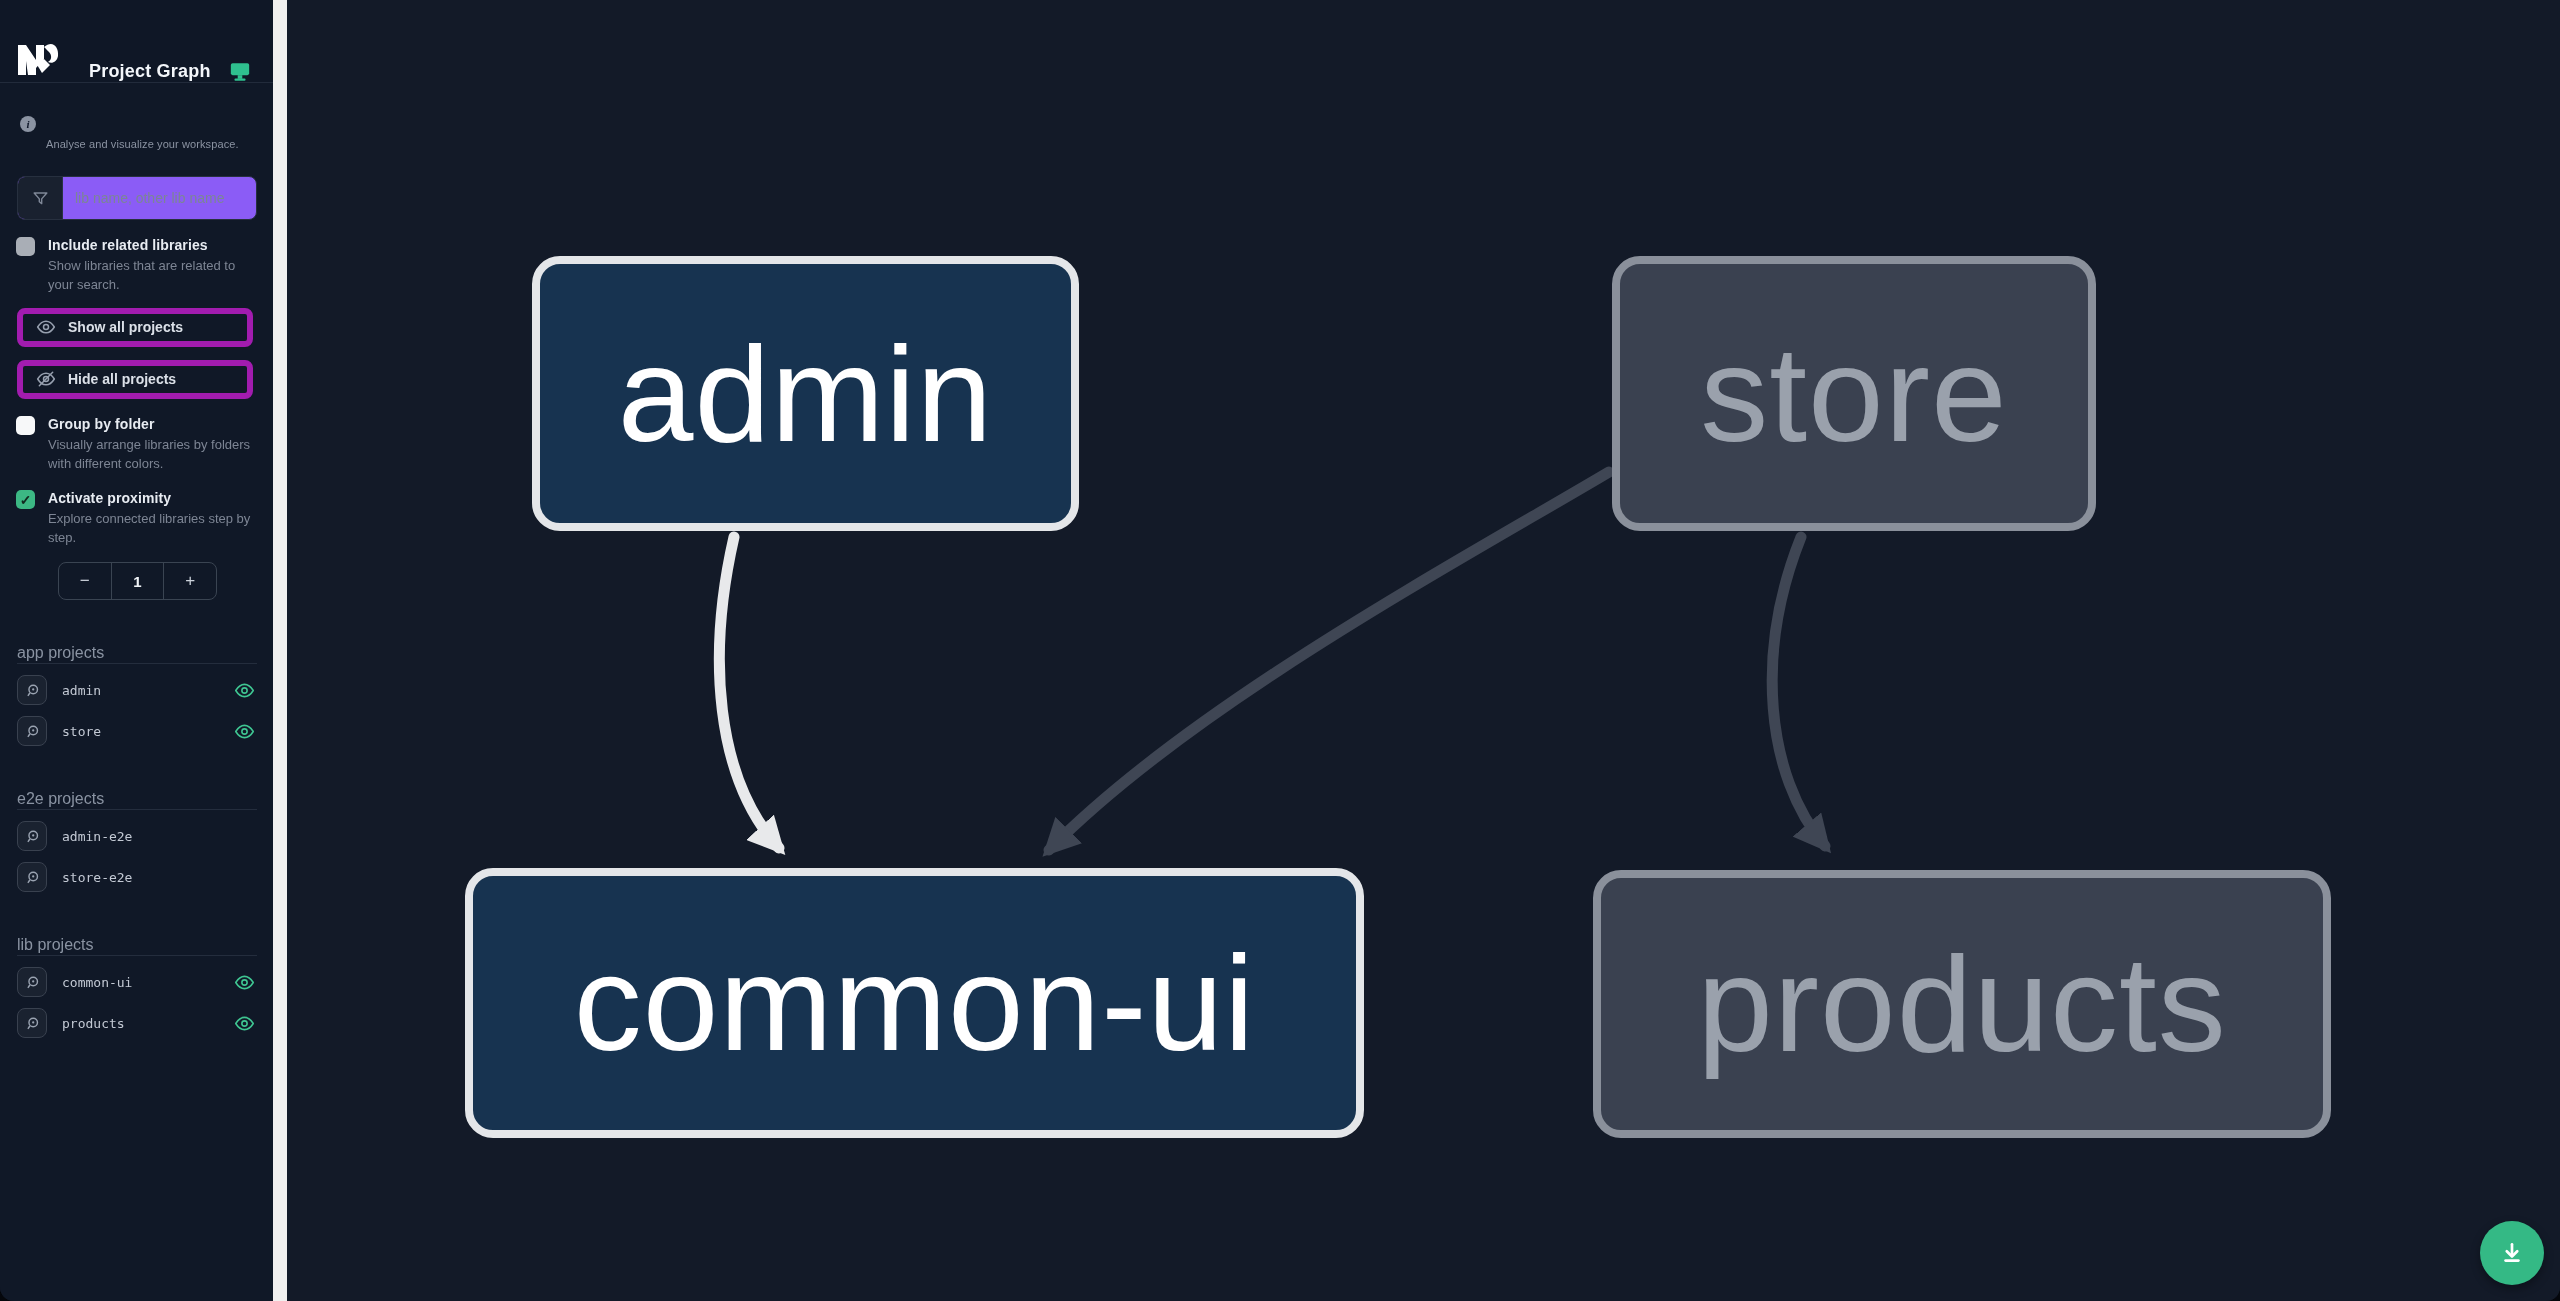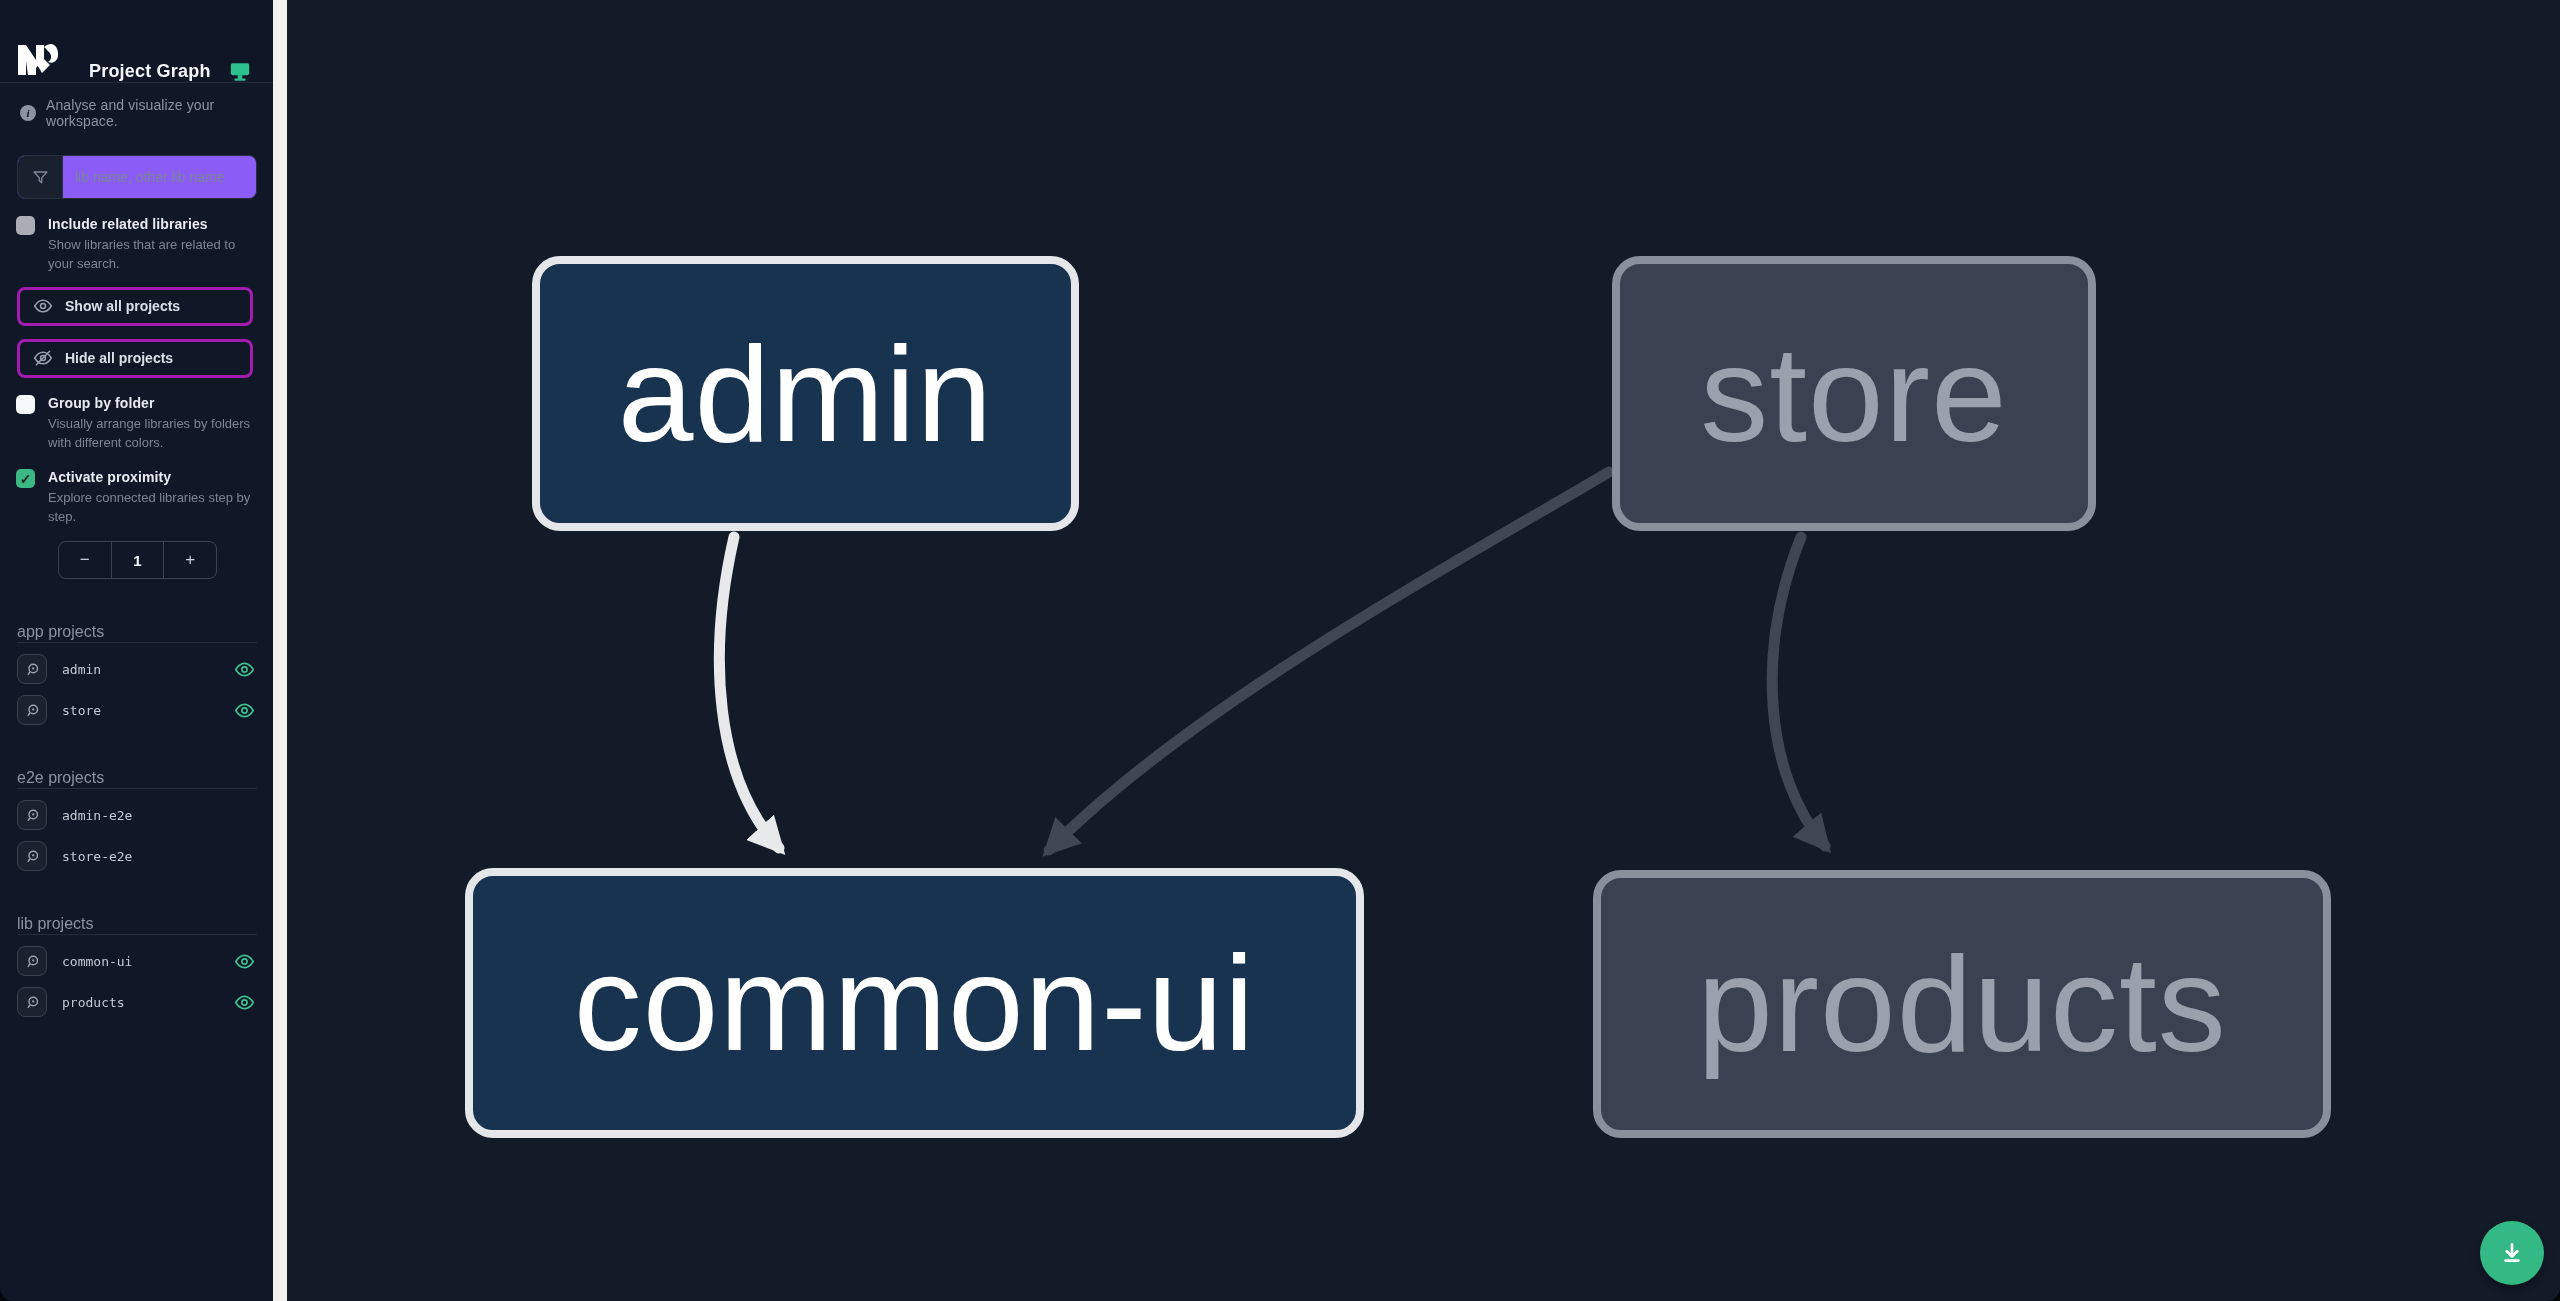--- a/index.html
+++ b/index.html
@@ -20,21 +20,21 @@
     height: 83px; flex: 0 0 83px; display: flex; align-items: flex-end;
     padding: 0 16px; border-bottom: 1px solid #222b3b; background: #0f1726;
   }
   .logo-box { width: 46px; height: 44px; display: flex; align-items: center; }
   .app-title { font-size: 18px; font-weight: 700; color: #f3f6fa; margin-left: 27px; letter-spacing: .2px; }
   .monitor-btn { margin-left: 18px; background: none; border: none; cursor: pointer; display: flex; }
 
   .sidebar-scroll { flex: 1; padding-bottom: 24px; }
 
   .intro { display: flex; align-items: center; padding: 14px 16px 12px 20px; }
-  .intro-text { font-size: 14px; color: #8b93a2; margin-left: 10px; letter-spacing: .1px; }
+  .intro-text { font-size: 11px; color: #8b93a2; margin-left: 10px; letter-spacing: .1px; margin-top: 41px; }
   .info-circle { width: 16px; height: 16px; border-radius: 50%; background: #8b93a2; color: #10182a;
     font-size: 11px; font-weight: 700; display: flex; align-items: center; justify-content: center;
     font-family: "Liberation Serif", serif; font-style: italic; flex: 0 0 16px; }
 
   .search-box {
     margin: 14px 16px 0 17px; height: 44px; display: flex; border-radius: 8px; overflow: hidden;
     border: 1px solid #27303f; background: #8b5cf6;
   }
   .search-icon-cell { width: 45px; background: #19212f; border-right: 1px solid #2a3342;
     display: flex; align-items: center; justify-content: center; flex: 0 0 45px; }
@@ -48,21 +48,21 @@
   .checkbox.grey  { background: #a9aeb6; }
   .checkbox.white { background: #f7f8f9; }
   .checkbox.checked { background: #3cb884; }
   .checkbox.checked::after { content: "✓"; color: #12291f; font-size: 14px; font-weight: 700; }
   .opt-texts { margin-left: 13px; width: 212px; }
   .opt-label { font-size: 14px; font-weight: 700; color: #e8ecf2; letter-spacing: .1px; }
   .opt-desc  { font-size: 13px; color: #7d8594; line-height: 1.45; margin-top: 3px; }
 
   .side-btn {
     margin: 13px 16px 0 17px; height: 39px; width: 236px; display: flex; align-items: center;
-    border: 3px solid #a21caf; border-radius: 8px; background: transparent; cursor: pointer;
+    border: 6px solid #a21caf; border-radius: 8px; background: transparent; cursor: pointer;
     padding: 4px 13px; color: #dbe0e8;
   }
   .side-btn .btn-label { font-size: 14px; font-weight: 700; margin-left: 12px; color: #dbe0e8; }
 
   .stepper {
     margin: 14px 0 0 58px; width: 159px; height: 38px; display: flex;
     border: 1px solid #3a4452; border-radius: 8px; overflow: hidden;
   }
   .stepper > * { flex: 1; display: flex; align-items: center; justify-content: center; }
   .stepper-btn { background: transparent; border: none; border-right: 1px solid #3a4452;

